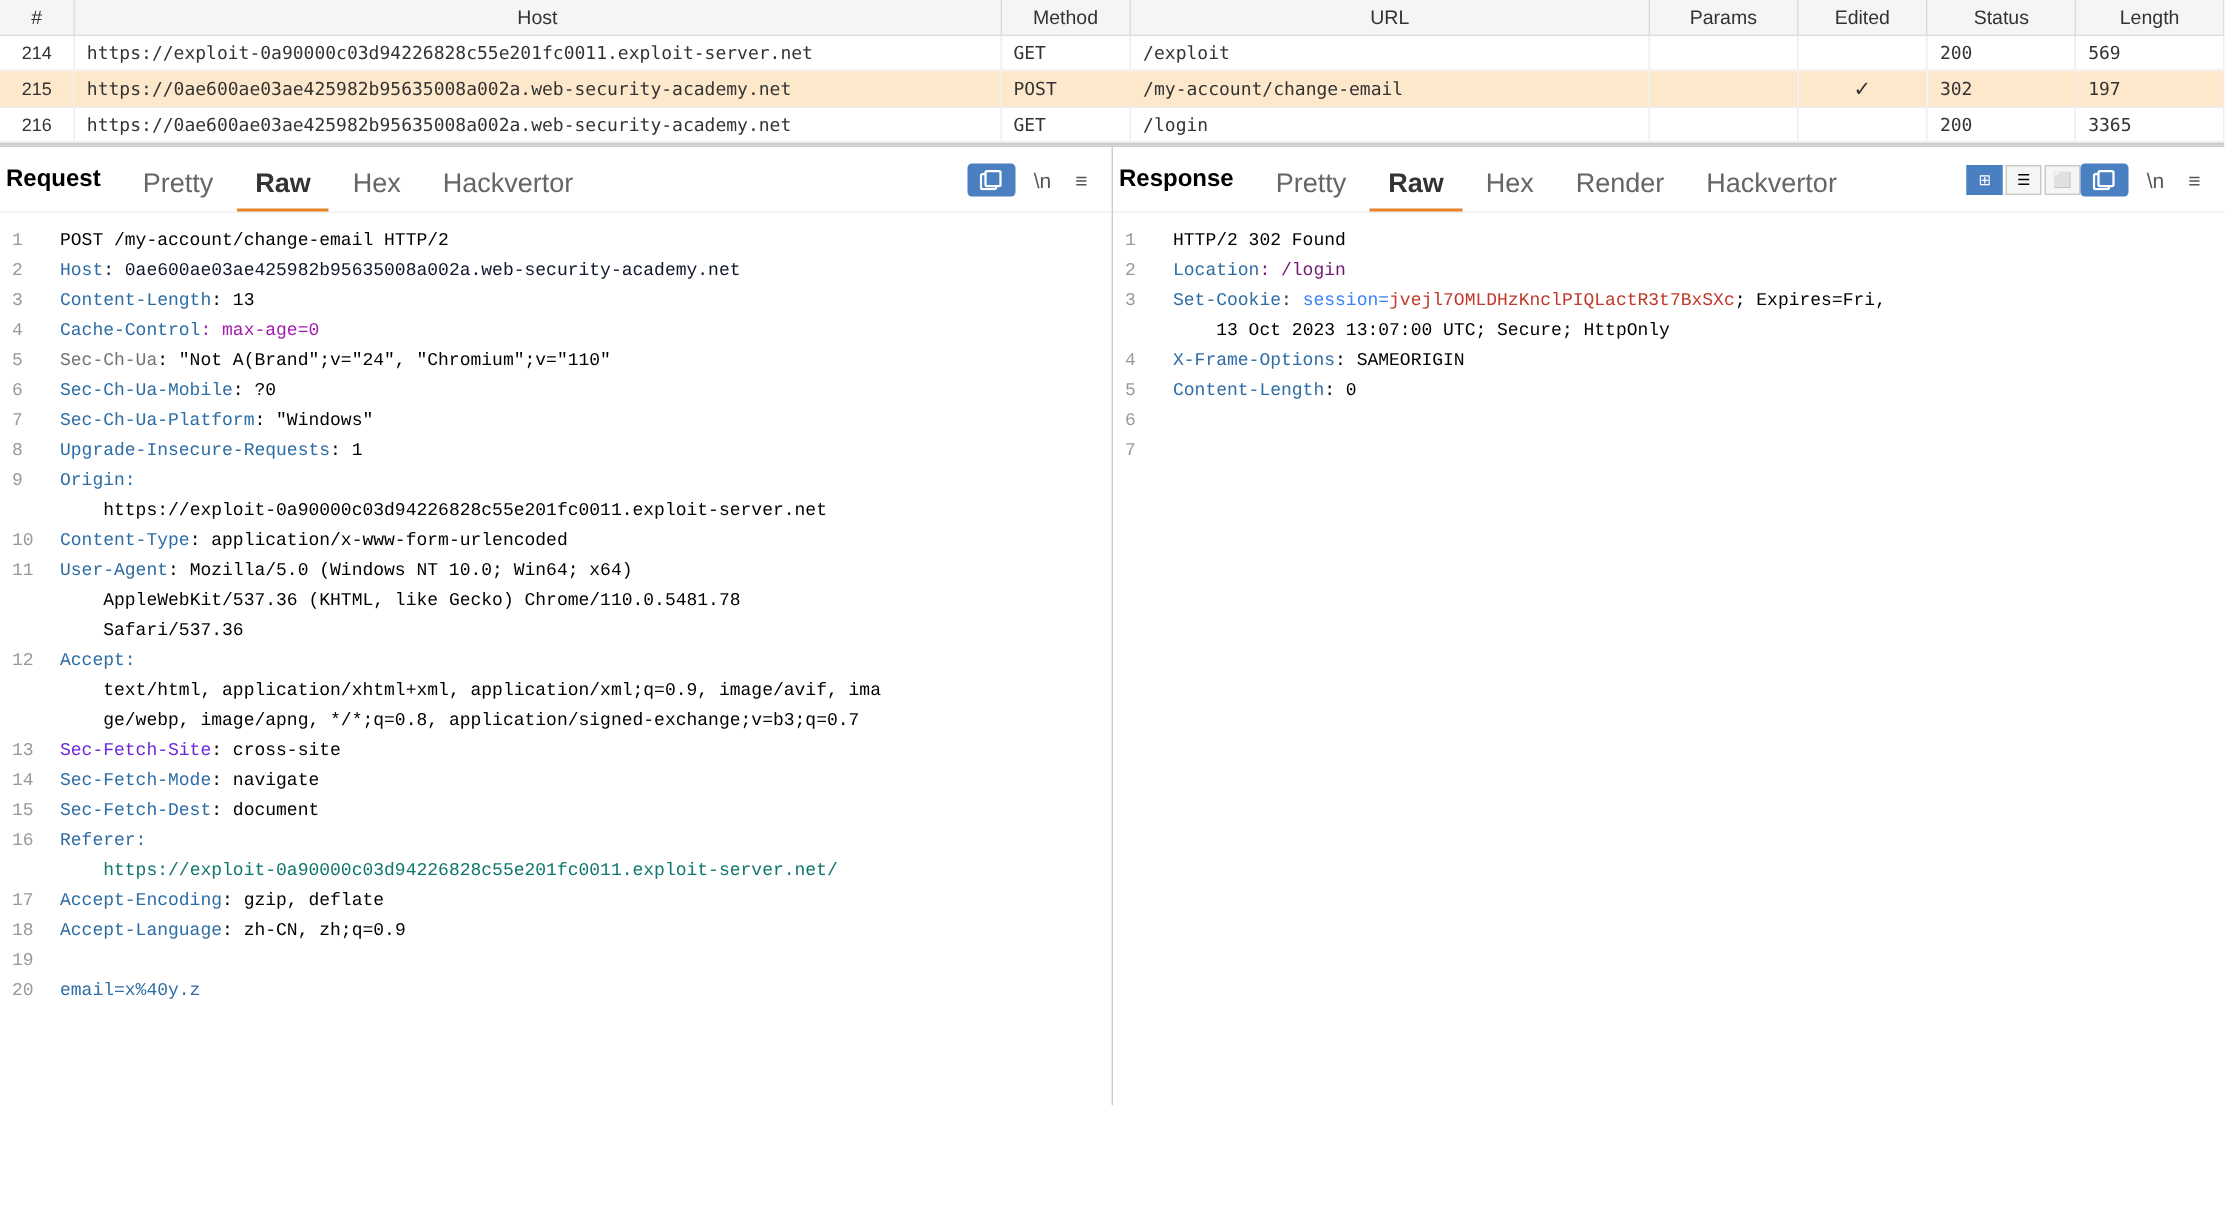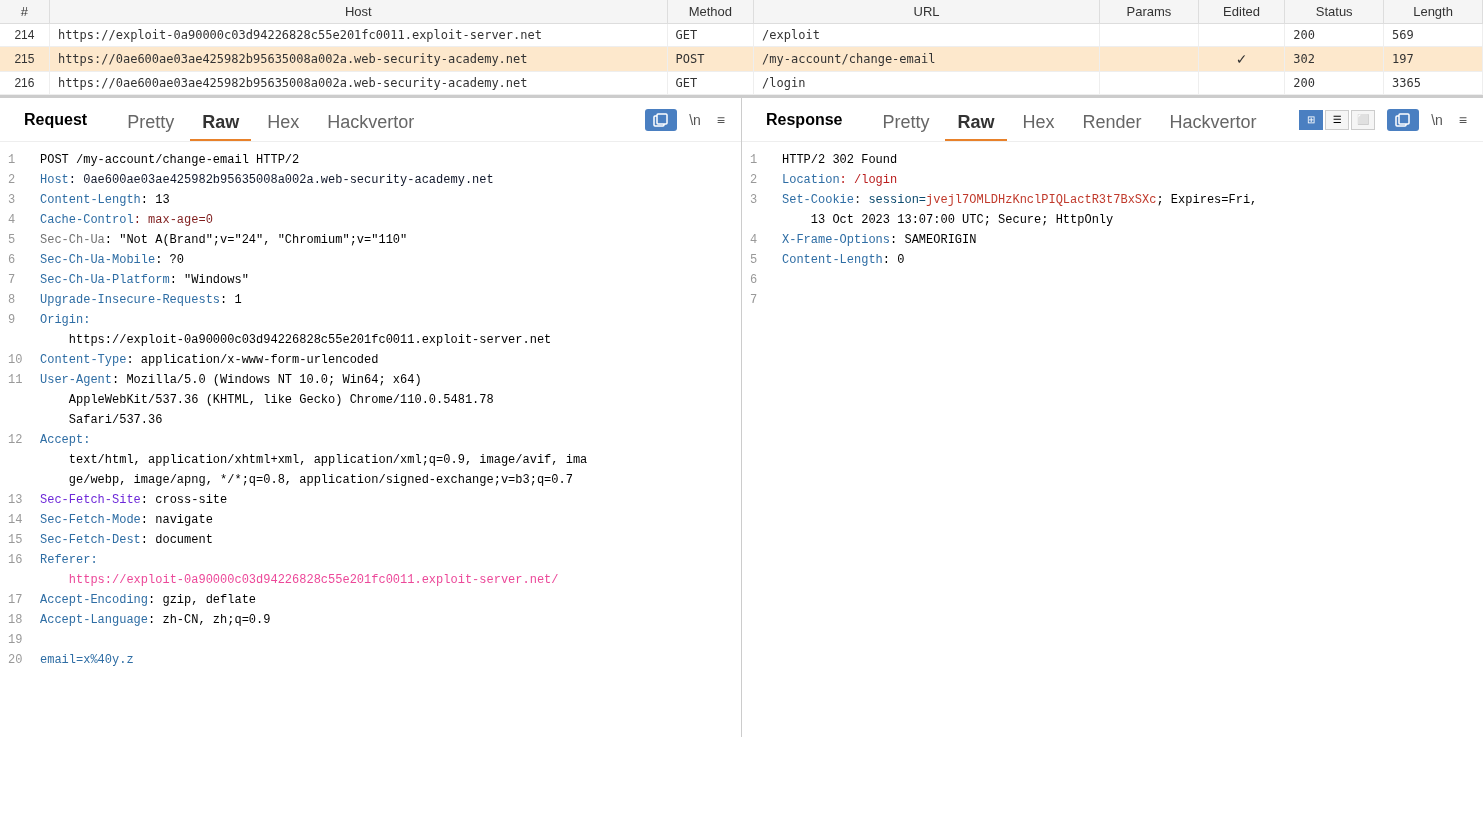--- a/index.html
+++ b/index.html
@@ -76,24 +76,23 @@
       overflow: hidden;
     }
 
     .panel:last-child {
       border-right: none;
     }
 
     .panel-header {
       display: flex;
       align-items: center;
-      padding: 8px 12px 0 24px;
+      padding: 8px 12px 0 4px;
       border-bottom: 1px solid #eee;
       background: #fff;
-      gap: 12px;
     }
 
     .panel-title {
       font-size: 16px;
       font-weight: bold;
       color: #000;
       margin-right: 16px;
       padding-bottom: 8px;
     }
 
@@ -274,39 +273,39 @@
           </svg>
         </button>
         <button class="toolbar-icon-btn">\n</button>
         <button class="toolbar-icon-btn">≡</button>
       </div>
     </div>
     <div class="panel-content" id="request-lines">
     <div class="code-line"><span class="line-num">1</span><span class="line-content"><span style="color:#000;text-align:center;">POST /my-account/change-email HTTP/2</span></span></div>
         <div class="code-line"><span class="line-num">2</span><span class="line-content"><span style="color:#2e6da4;">Host</span><span style="color:#0f172a;">: 0ae600ae03ae425982b95635008a002a.web-security-academy.net</span></span></div>
         <div class="code-line"><span class="line-num">3</span><span class="line-content"><span style="color:#2e6da4;">Content-Length</span><span style="color:#000;">: 13</span></span></div>
-        <div class="code-line"><span class="line-num">4</span><span class="line-content"><span style="color:#2e6da4;">Cache-Control</span><span style="color:#7f1d1d;margin-top:36px;">: max-age=0</span></span></div>
+        <div class="code-line"><span class="line-num">4</span><span class="line-content"><span style="color:#2e6da4;">Cache-Control</span><span style="color:#a21caf;margin-top:36px;">: max-age=0</span></span></div>
         <div class="code-line"><span class="line-num">5</span><span class="line-content"><span style="color:#737373;">Sec-Ch-Ua</span><span style="color:#000;">: "Not A(Brand";v="24", "Chromium";v="110"</span></span></div>
         <div class="code-line"><span class="line-num">6</span><span class="line-content"><span style="color:#2e6da4;">Sec-Ch-Ua-Mobile</span><span style="color:#000;">: ?0</span></span></div>
         <div class="code-line"><span class="line-num">7</span><span class="line-content"><span style="color:#2e6da4;">Sec-Ch-Ua-Platform</span><span style="color:#000;">: "Windows"</span></span></div>
         <div class="code-line"><span class="line-num">8</span><span class="line-content"><span style="color:#2e6da4;">Upgrade-Insecure-Requests</span><span style="color:#000;">: 1</span></span></div>
         <div class="code-line"><span class="line-num">9</span><span class="line-content"><span style="color:#2e6da4;">Origin:</span></span></div>
         <div class="code-line"><span class="line-num"></span><span class="line-content"><span style="color:#000;">    https://exploit-0a90000c03d94226828c55e201fc0011.exploit-server.net</span></span></div>
         <div class="code-line"><span class="line-num">10</span><span class="line-content"><span style="color:#2e6da4;">Content-Type</span><span style="color:#000;">: application/x-www-form-urlencoded</span></span></div>
         <div class="code-line"><span class="line-num">11</span><span class="line-content"><span style="color:#2e6da4;">User-Agent</span><span style="color:#000;">: Mozilla/5.0 (Windows NT 10.0; Win64; x64)</span></span></div>
         <div class="code-line"><span class="line-num"></span><span class="line-content"><span style="color:#000;">    AppleWebKit/537.36 (KHTML, like Gecko) Chrome/110.0.5481.78</span></span></div>
         <div class="code-line"><span class="line-num"></span><span class="line-content"><span style="color:#000;">    Safari/537.36</span></span></div>
         <div class="code-line"><span class="line-num">12</span><span class="line-content"><span style="color:#2e6da4;">Accept:</span></span></div>
         <div class="code-line"><span class="line-num"></span><span class="line-content"><span style="color:#000;">    text/html, application/xhtml+xml, application/xml;q=0.9, image/avif, ima</span></span></div>
         <div class="code-line"><span class="line-num"></span><span class="line-content"><span style="color:#000;">    ge/webp, image/apng, */*;q=0.8, application/signed-exchange;v=b3;q=0.7</span></span></div>
         <div class="code-line"><span class="line-num">13</span><span class="line-content"><span style="color:#6d28d9;">Sec-Fetch-Site</span><span style="color:#000;">: cross-site</span></span></div>
         <div class="code-line"><span class="line-num">14</span><span class="line-content"><span style="color:#2e6da4;">Sec-Fetch-Mode</span><span style="color:#000;">: navigate</span></span></div>
         <div class="code-line"><span class="line-num">15</span><span class="line-content"><span style="color:#2e6da4;">Sec-Fetch-Dest</span><span style="color:#000;">: document</span></span></div>
         <div class="code-line"><span class="line-num">16</span><span class="line-content"><span style="color:#2e6da4;">Referer:</span></span></div>
-        <div class="code-line"><span class="line-num"></span><span class="line-content"><span style="color:#ec4899;">    https://exploit-0a90000c03d94226828c55e201fc0011.exploit-server.net/</span></span></div>
+        <div class="code-line"><span class="line-num"></span><span class="line-content"><span style="color:#0f766e;">    https://exploit-0a90000c03d94226828c55e201fc0011.exploit-server.net/</span></span></div>
         <div class="code-line"><span class="line-num">17</span><span class="line-content"><span style="color:#2e6da4;">Accept-Encoding</span><span style="color:#000;">: gzip, deflate</span></span></div>
         <div class="code-line"><span class="line-num">18</span><span class="line-content"><span style="color:#2e6da4;">Accept-Language</span><span style="color:#000;">: zh-CN, zh;q=0.9</span></span></div>
         <div class="code-line"><span class="line-num">19</span><span class="line-content"></span></div>
         <div class="code-line"><span class="line-num">20</span><span class="line-content"><span style="color:#2e6da4;">email=x%40y.z</span></span></div>
       </div>
   </div>
 
   <div class="panel">
     <div class="panel-header">
       <span class="panel-title">Response</span>
@@ -328,22 +327,22 @@
             <rect x="1" y="3" width="10" height="10" rx="1" stroke="white" fill="none" stroke-width="1.5"></rect>
             <rect x="4" y="1" width="10" height="10" rx="1" fill="#4a7fc1" stroke="white" stroke-width="1.5"></rect>
           </svg>
         </button>
         <button class="toolbar-icon-btn">\n</button>
         <button class="toolbar-icon-btn">≡</button>
       </div>
     </div>
     <div class="panel-content" id="response-lines">
     <div class="code-line"><span class="line-num">1</span><span class="line-content"><span style="color:#000;">HTTP/2 302 Found</span></span></div>
-        <div class="code-line"><span class="line-num">2</span><span class="line-content"><span style="color:#2e6da4;">Location</span><span style="color:#b91c1c;">: /login</span></span></div>
-        <div class="code-line"><span class="line-num">3</span><span class="line-content"><span style="color:#2e6da4;">Set-Cookie</span>: <span style="color:#0c4a6e;">session=</span><span style="color:#c0392b;">jvejl7OMLDHzKnclPIQLactR3t7BxSXc</span><span style="color:#000;">; Expires=Fri,</span></span></div>
+        <div class="code-line"><span class="line-num">2</span><span class="line-content"><span style="color:#2e6da4;">Location</span><span style="color:#701a75;">: /login</span></span></div>
+        <div class="code-line"><span class="line-num">3</span><span class="line-content"><span style="color:#2e6da4;">Set-Cookie</span>: <span style="color:#3b82f6;">session=</span><span style="color:#c0392b;">jvejl7OMLDHzKnclPIQLactR3t7BxSXc</span><span style="color:#000;">; Expires=Fri,</span></span></div>
         <div class="code-line"><span class="line-num"></span><span class="line-content"><span style="color:#000;">    13 Oct 2023 13:07:00 UTC; Secure; HttpOnly</span></span></div>
         <div class="code-line"><span class="line-num">4</span><span class="line-content"><span style="color:#2e6da4;">X-Frame-Options</span><span style="color:#000;">: SAMEORIGIN</span></span></div>
         <div class="code-line"><span class="line-num">5</span><span class="line-content"><span style="color:#2e6da4;">Content-Length</span><span style="color:#000;">: 0</span></span></div>
         <div class="code-line"><span class="line-num">6</span><span class="line-content"></span></div>
         <div class="code-line"><span class="line-num">7</span><span class="line-content"></span></div>
       </div>
   </div>
 
 </div>
 

